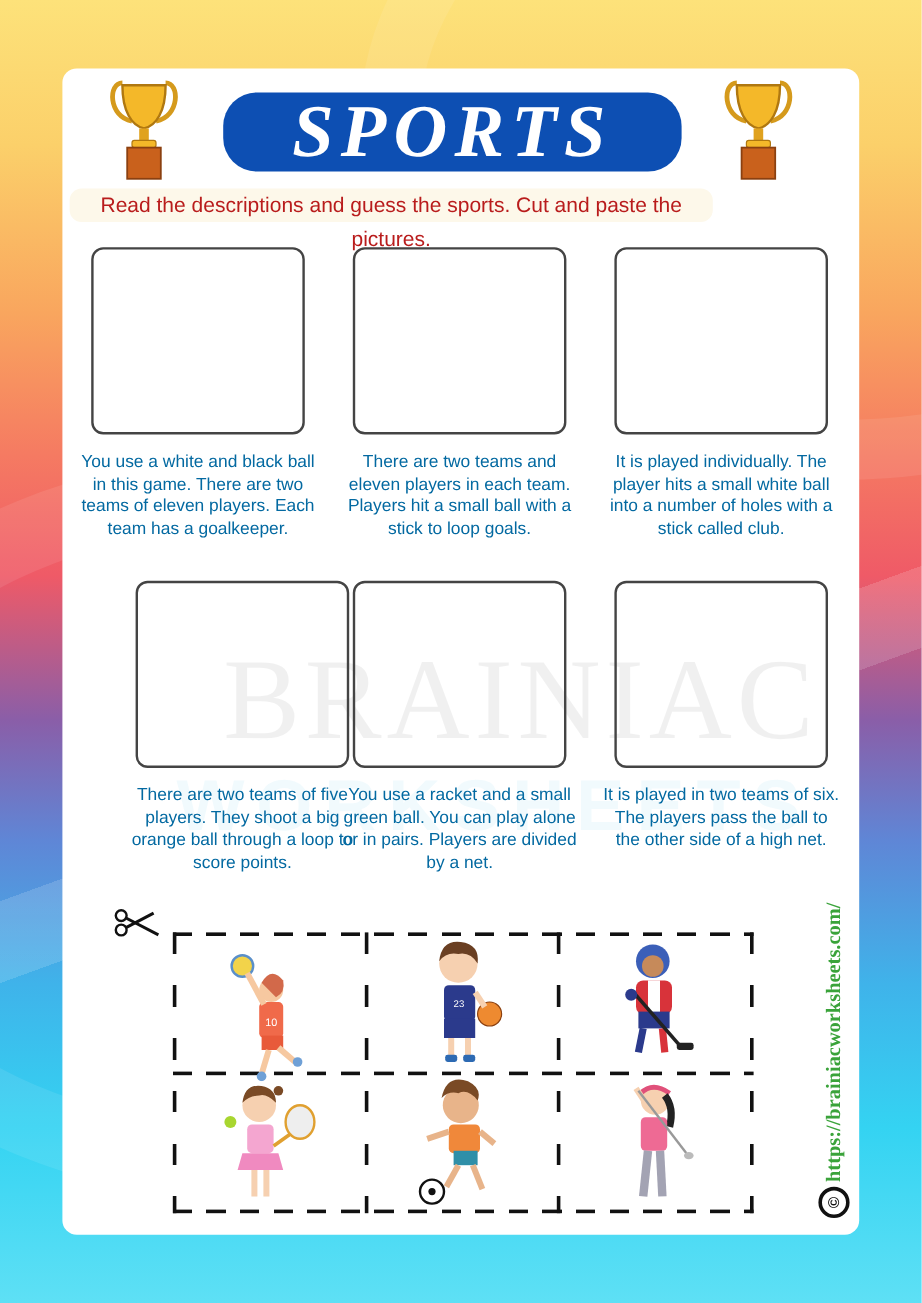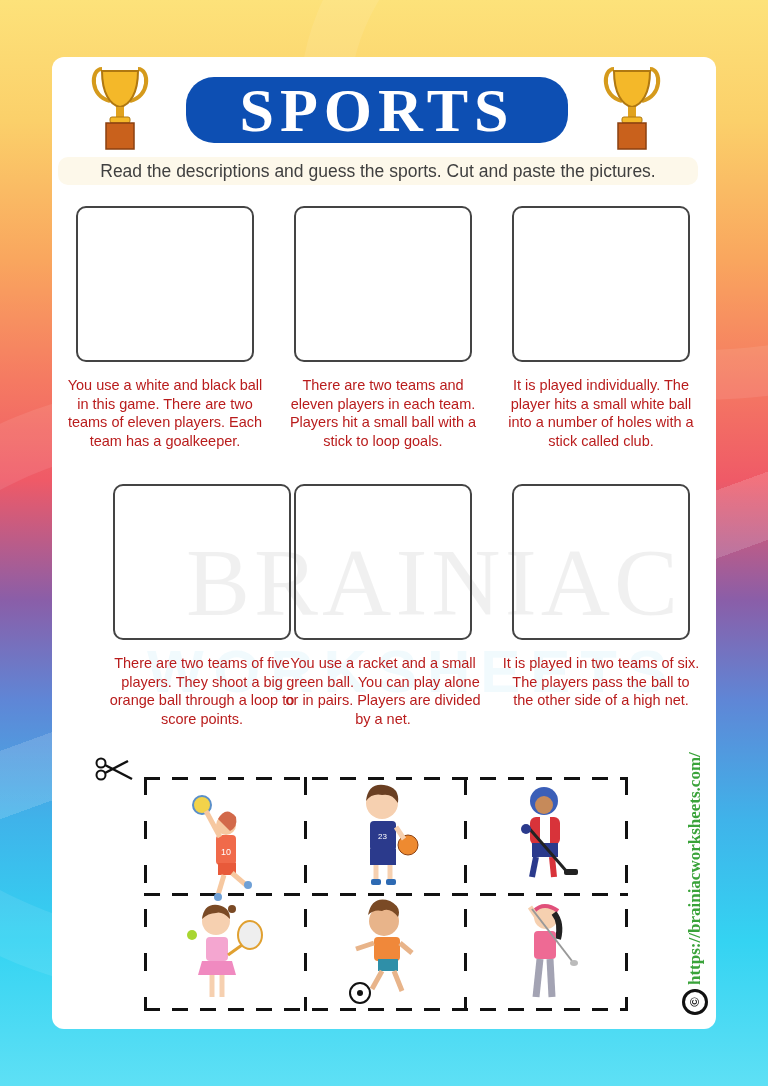--- a/index.html
+++ b/index.html
@@ -21,44 +21,44 @@
   .watermark-1 {
     position: absolute; left: 70px; top: 470px; width: 560px; text-align: right;
     font-family: "Liberation Serif", serif; font-size: 96px; letter-spacing: 4px;
     color: rgba(0,0,0,0.06);
   }
   .watermark-2 {
     position: absolute; left: 55px; top: 580px; width: 610px; text-align: center;
     font-family: "Liberation Sans", sans-serif; font-weight: bold; font-size: 60px; letter-spacing: 10px;
     color: rgba(60,190,230,0.07);
   }
-  .header { position: absolute; left: 0; top: 0; width: 664px; height: 100px; }
+  .header { position: absolute; left: 0; top: 0; width: 664px; height: 100px; font-style: italic; }
   .trophy { position: absolute; top: 6px; width: 64px; height: 88px; }
   .title-pill {
     position: absolute; left: 134px; top: 20px; width: 382px; height: 66px;
     background: #0d4fb3; border-radius: 28px;
     display: flex; align-items: center; justify-content: center;
   }
   .title-text {
     font-family: "Liberation Serif", serif; font-weight: bold; color: #fff;
     font-size: 62px; letter-spacing: 6px; line-height: 1;
   }
   .instructions {
-    position: absolute; left: 6px; top: 100px; width: 640px; height: 28px;
+    position: absolute; left: 6px; top: 100px; width: 536px; height: 28px;
     background: #fdf8ea; border-radius: 10px;
-    text-align: center; font-size: 17.5px; line-height: 28px; color: #404040;
+    text-align: center; font-size: 17.5px; line-height: 28px; color: #b91c1c;
   }
   .grid { position: absolute; left: 24px; top: 149px; width: 616px; }
   .card { position: absolute; width: 178px; }
   .card .box {
     width: 174px; height: 152px; border: 2px solid #444; border-radius: 10px; background: transparent;
   }
   .card .desc {
     margin-top: 14px; width: 200px; margin-left: -11px;
-    text-align: center; font-size: 14.5px; line-height: 18.6px; color: #b91c1c;
+    text-align: center; font-size: 14.5px; line-height: 18.6px; color: #0369a1;
   }
   .cut-area { position: absolute; left: 92px; top: 720px; width: 484px; height: 234px; }
   .dash-h {
     position: absolute; height: 3px;
     background: repeating-linear-gradient(90deg, #111 0 16px, transparent 16px 28px);
   }
   .dash-v {
     position: absolute; width: 3px;
     background: repeating-linear-gradient(180deg, #111 0 18px, transparent 18px 44px);
   }

